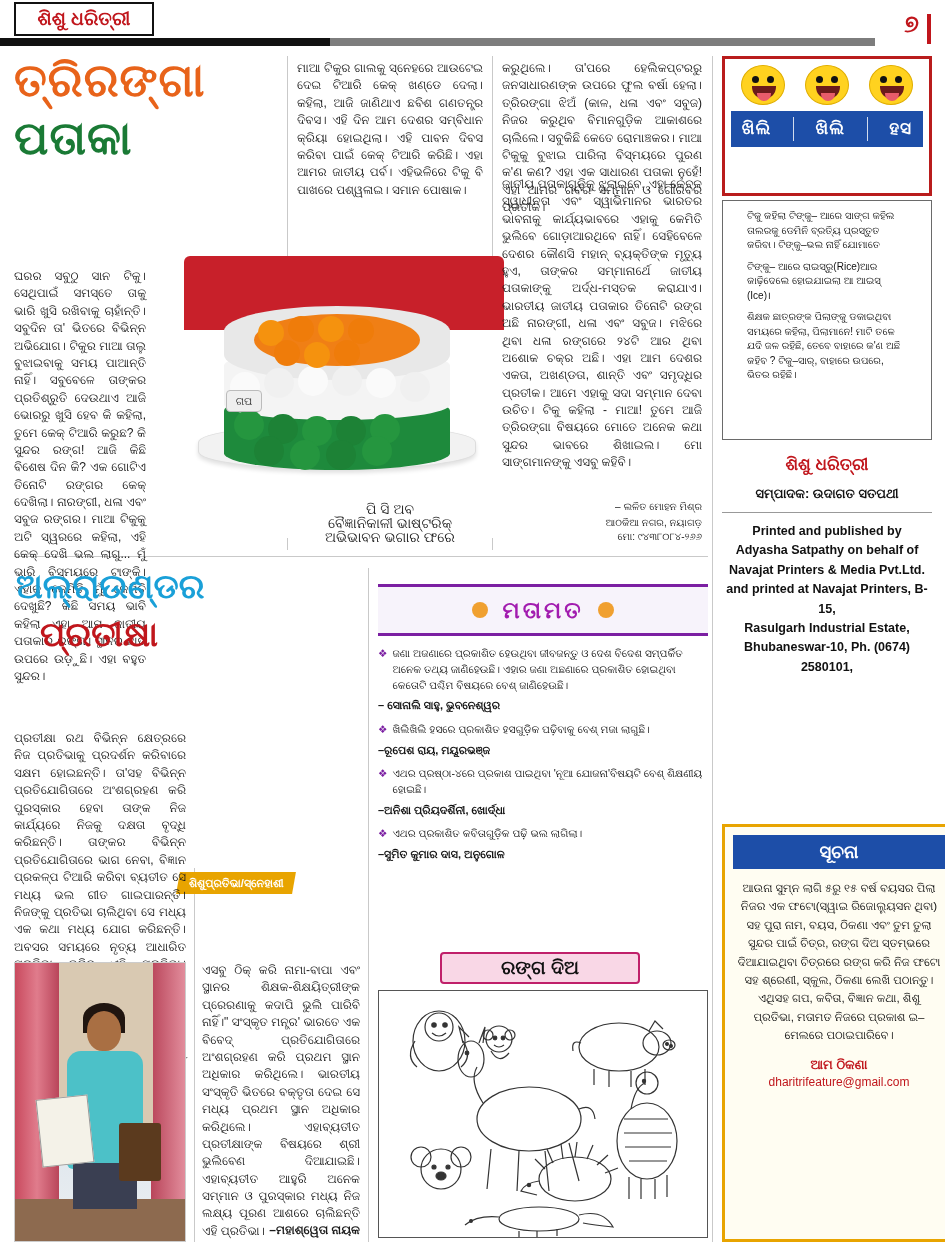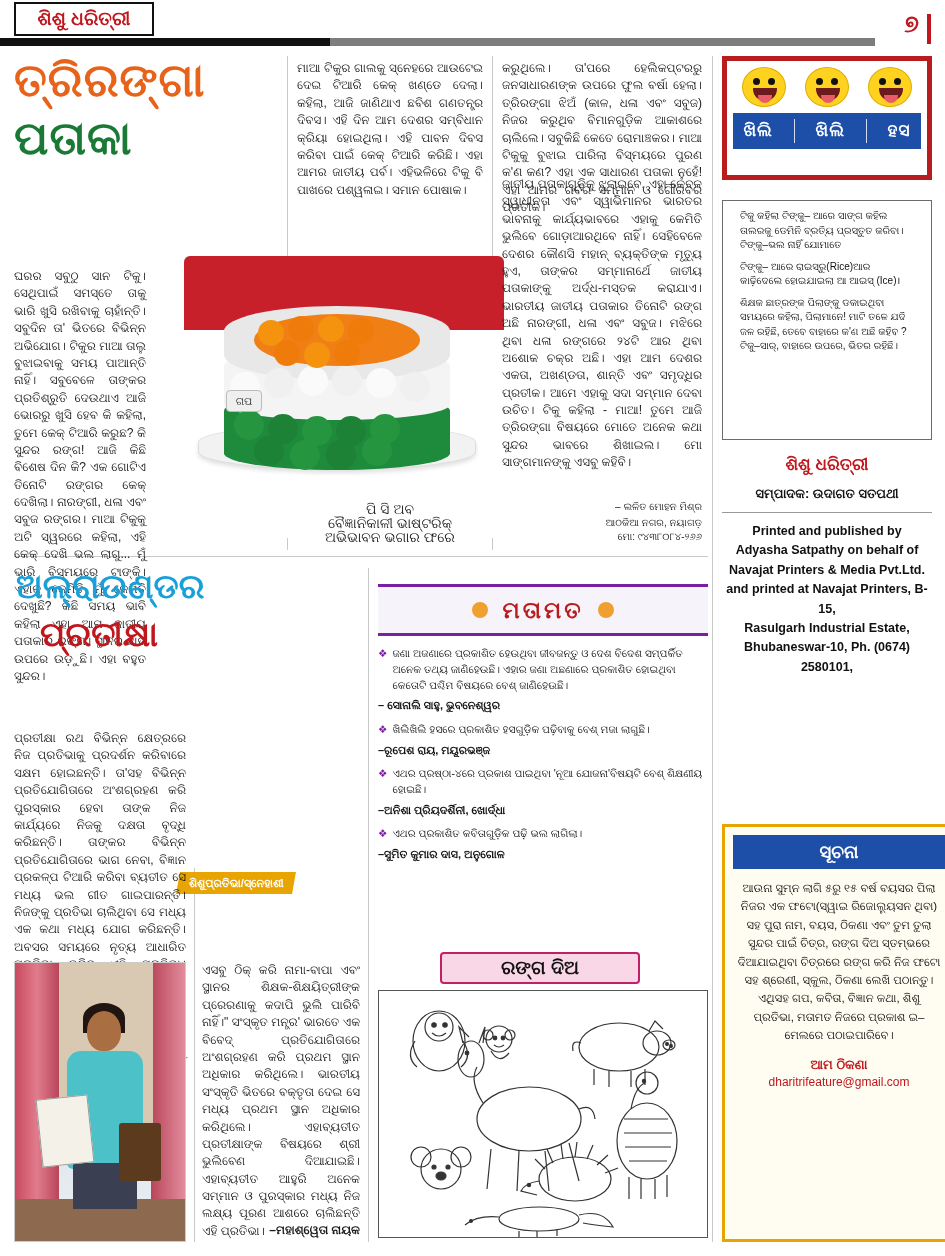--- a/index.html
+++ b/index.html
@@ -99,22 +99,22 @@
 
   
   .body-txt {
     font-size:12px; line-height:1.45; text-align:justify; color:#1a1a1a;
   }
   .caption { font-size:14px; line-height:1.4; text-align:center; color:#222; }
   .byline { font-size:10px; line-height:1.4; text-align:right; color:#222; }
 
   
   .hasya-box {
-    position:absolute; left:722px; top:56px; width:210px; height:124px;
-    border:5px solid #b91c1c; background:#fff;
+    position:absolute; left:722px; top:56px; width:210px; height:140px;
+    border:3px solid #b91c1c; background:#fff;
   }
   .emoji-row { display:flex; justify-content:space-around; padding:6px 6px 2px; }
   .emoji {
     width:44px; height:40px; background:#ffd21f; border-radius:50%;
     position:relative; border:1px solid #e0ae00;
   }
   .emoji .eye {
     position:absolute; width:7px; height:7px; background:#111; border-radius:50%; top:10px;
   }
   .emoji .eye.l { left:10px; } .emoji .eye.r { right:10px; }
@@ -128,21 +128,21 @@
   }
   .hasya-title {
     margin:4px 6px 6px; height:36px; background:#1d4ea8; color:#fff;
     display:flex; align-items:center; justify-content:space-around;
     font-size:17px; font-weight:bold; letter-spacing:1px;
   }
   .hasya-title .sep { width:1px; height:24px; background:#fff; opacity:.8; }
 
   .jokes-box {
     position:absolute; left:722px; top:200px; width:210px; height:240px;
-    border:1px solid #6a6a6a; background:#fff; padding:8px 17px;
+    border:1px solid #6a6a6a; background:#fff; padding:8px 24px;
   }
   .jokes-box p { margin:0 0 7px; font-size:10px; line-height:1.45; }
 
   
   .pub-logo {
     position:absolute; left:722px; top:455px; width:210px; height:28px;
     text-align:center; color:#c0161c; font-size:17px; font-weight:bold;
   }
   .pub-editor {
     position:absolute; left:722px; top:486px; width:210px;
@@ -185,21 +185,21 @@
     position:absolute; left:40px; top:616px; width:330px;
     font-size:34px; font-weight:bold; color:#c0161c; line-height:1.1;
   }
 
   
   .matamat-box {
     position:absolute; left:378px; top:584px; width:330px; height:52px;
     border-top:3px solid #7b1fa2; border-bottom:3px solid #7b1fa2;
     background:#f7f3fb; display:flex; align-items:center; justify-content:center;
   }
-  .matamat-title { font-size:23px; font-weight:bold; color:#b91c1c; letter-spacing:3px; }
+  .matamat-title { font-size:23px; font-weight:bold; color:#a21caf; letter-spacing:3px; }
   .dot-o {
     width:16px; height:16px; border-radius:50%; background:#f0a030; margin:0 14px;
   }
   .matamat-list {
     position:absolute; left:378px; top:646px; width:330px;
     font-size:10.5px; line-height:1.5; color:#111;
   }
   .mm-item { display:flex; margin-bottom:4px; }
   .mm-bullet { color:#7b1fa2; margin-right:5px; }
   .mm-sign { text-align:left; font-weight:bold; margin:3px 0 8px; font-size:11px; }

